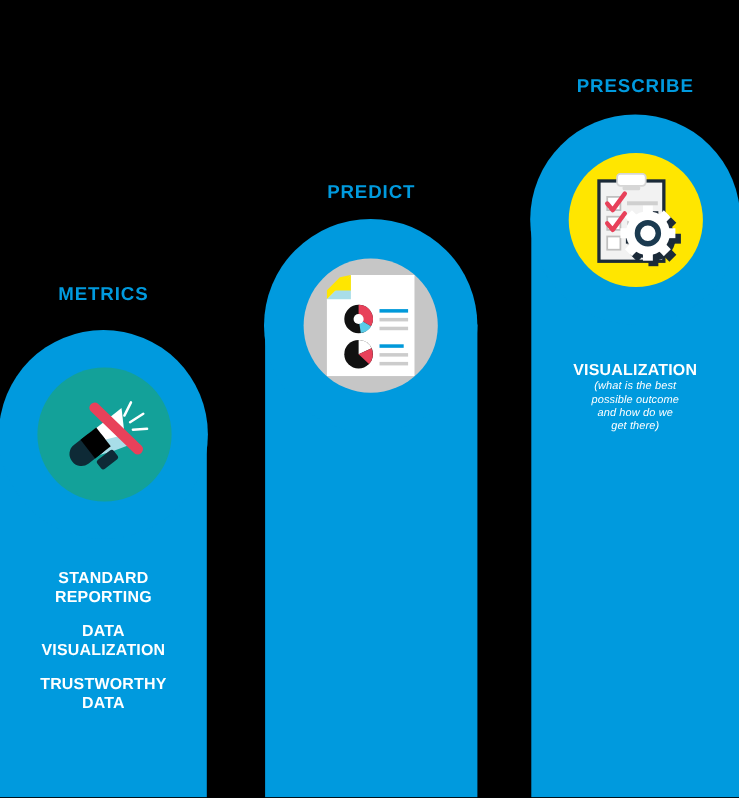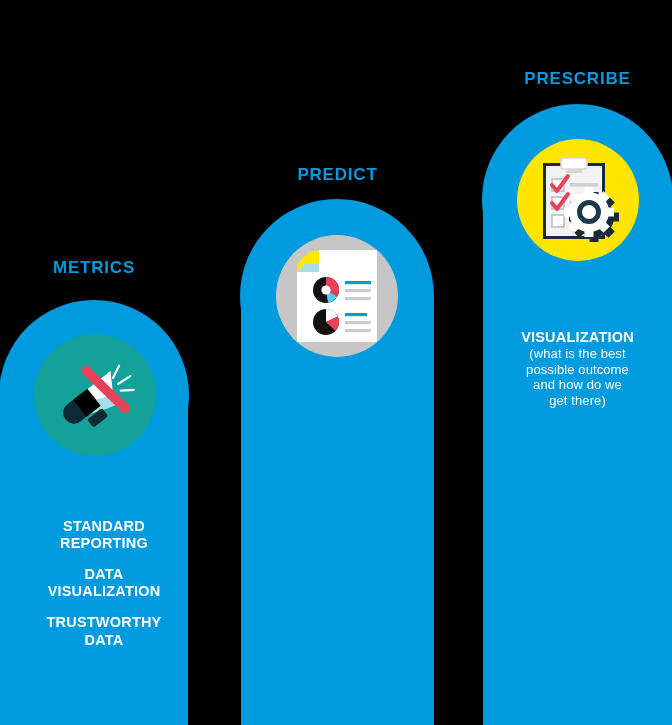--- a/index.html
+++ b/index.html
@@ -65,37 +65,38 @@
   #heading-inform    { left: 0px;   top: 258px; width: 188px; }
   #heading-predict   { left: 241px; top: 165px; width: 193px; }
   #heading-prescribe { left: 483px; top: 69px;  width: 189px; }
 
   
   .textblock {
     position: absolute;
     text-align: center;
     color: #FFFFFF;
   }
-  #text-inform    { left: 16px;   top: 518px; width: 176px; }
+  #text-inform    { left: 6px;   top: 518px; width: 176px; }
   #text-predict   { left: 247px; top: 424px; width: 181px; }
   #text-prescribe { left: 489px; top: 329px; width: 177px; }
 
   .item { margin-bottom: 14px; }
   .item:last-child { margin-bottom: 0; }
   .item-title {
     font-size: 14.5px;
     font-weight: bold;
     line-height: 1.18;
     letter-spacing: 0.2px;
   }
   .item-sub {
-    font-size: 13px;
+    font-size: 10px;
     font-weight: normal;
     line-height: 1.2;
     letter-spacing: 0.1px;
+    font-style: italic;
   }
 
   
   .icon-svg { display: block; }
 </style>
 </head>
 <body>
 
 <div id="stage">
 

